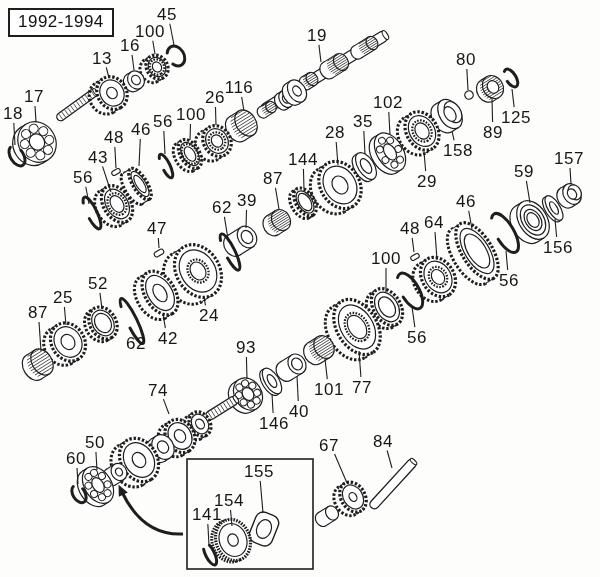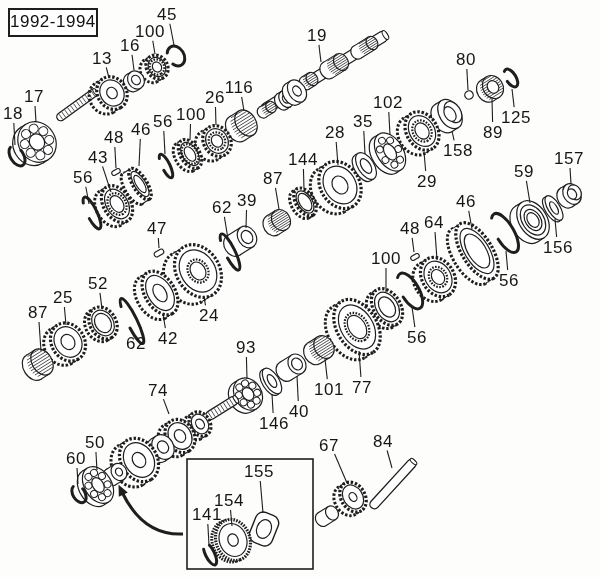--- a/index.html
+++ b/index.html
@@ -1,19 +1,19 @@
 <!DOCTYPE html>
 <html><head>
 <meta charset="utf-8">
 <style>
   html,body{margin:0;padding:0;}
   body{width:600px;height:577px;overflow:hidden;background:#ffffff;font-family:"Liberation Sans",sans-serif;}
   .stage{position:relative;width:600px;height:577px;background:#fdfdfb;}
   .title-box{position:absolute;left:8px;top:8px;border:2px solid #1e1e1e;background:#fff;
-    padding:2px 0 3px;font-size:17px;letter-spacing:.5px;color:#111;}
+    padding:2px 8px 3px;font-size:17px;letter-spacing:.5px;color:#111;}
   svg{position:absolute;left:0;top:0;}
   text.callout{font-family:"Liberation Sans",sans-serif;font-size:17px;fill:#161616;letter-spacing:.5px;}
 </style>
 </head>
 <body>
 
 <div class="stage">
   <svg id="diagram" width="600" height="577" viewBox="0 0 600 577">
       <g transform="translate(324.5,72.5) rotate(-31.6)">
         <rect x="-73.5" y="-5.5" width="147" height="11" rx="5.5" fill="#fff" stroke="#1e1e1e" stroke-width="1.3"></rect>

